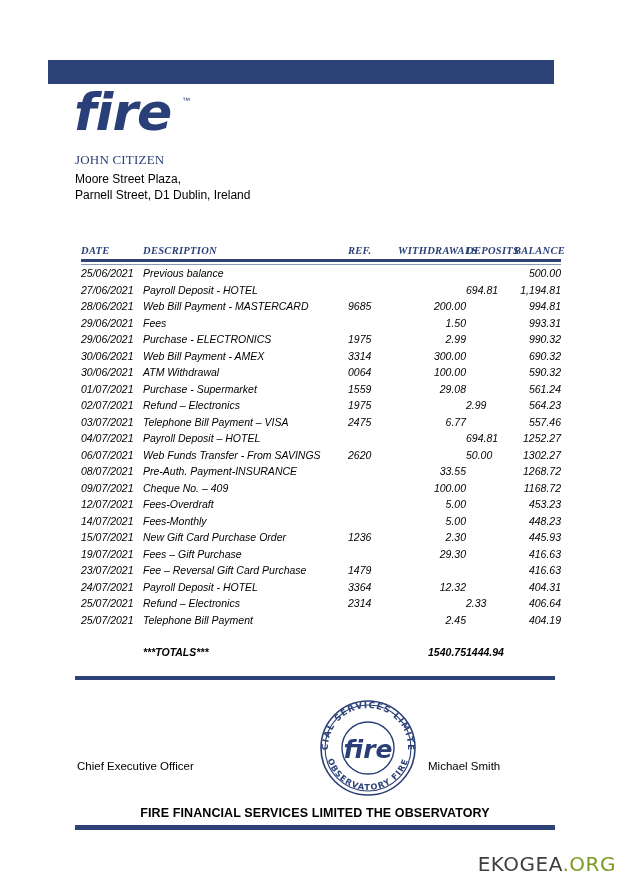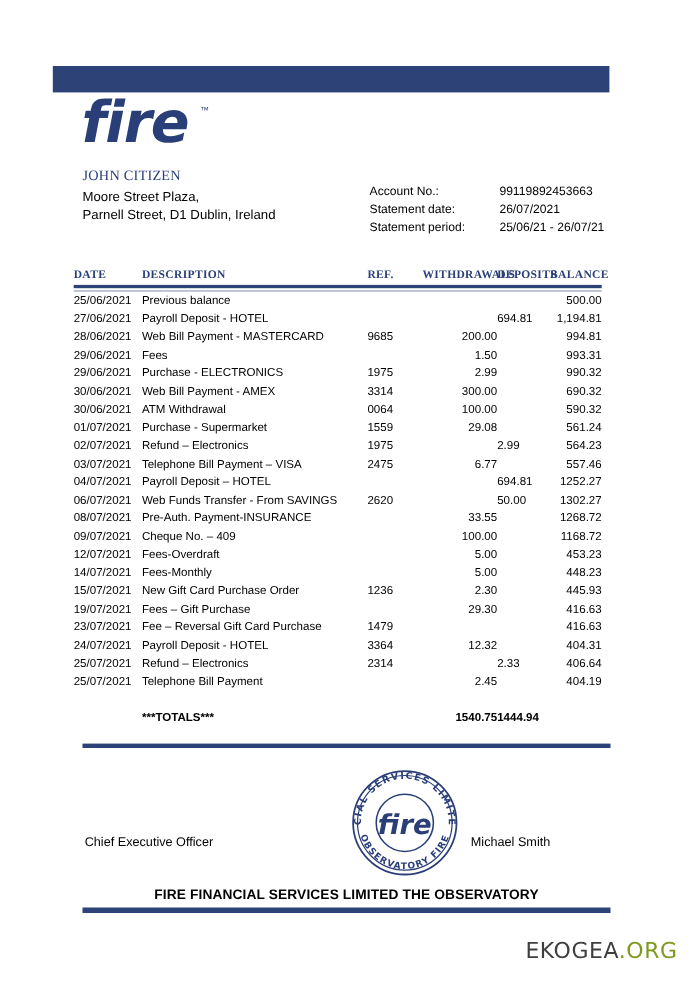--- a/index.html
+++ b/index.html
@@ -95,23 +95,24 @@
   .meta-row {
     display: flex;
     line-height: 16.5px;
   }
   .meta-label { width: 118px; }
   .meta-value { }
 
   
   .table {
     position: absolute;
-    left: 67px;
+    left: 81px;
     top: 245px;
     width: 480px;
+    font-style: italic;
   }
   .thead {
     display: flex;
     font-family: "Liberation Serif", serif;
     font-weight: bold;
     font-size: 10.5px;
     color: #2a3f78;
     letter-spacing: 0.3px;
     padding-bottom: 3px;
   }
@@ -229,34 +230,20 @@
     <span class="logo-text">fire</span>
     <span class="logo-tm">™</span>
   </div>
 
   <div class="cust-block">
     <div class="cust-name">JOHN CITIZEN</div>
     <div class="cust-addr">Moore Street Plaza,</div>
     <div class="cust-addr">Parnell Street, D1 Dublin, Ireland</div>
   </div>
 
-  <div class="meta-block">
-    <div class="meta-row">
-      <div class="meta-label">Account No.:</div>
-      <div class="meta-value">99119892453663</div>
-    </div>
-    <div class="meta-row">
-      <div class="meta-label">Statement date:</div>
-      <div class="meta-value">26/07/2021</div>
-    </div>
-    <div class="meta-row">
-      <div class="meta-label">Statement period:</div>
-      <div class="meta-value">25/06/21 - 26/07/21</div>
-    </div>
-  </div>
 
   <div class="table">
     <div class="thead">
       <div class="c-date">DATE</div>
       <div class="c-desc">DESCRIPTION</div>
       <div class="c-ref">REF.</div>
       <div class="c-wdr">WITHDRAWALS</div>
       <div class="c-dep">DEPOSITS</div>
       <div class="c-bal">BALANCE</div>
     </div>

